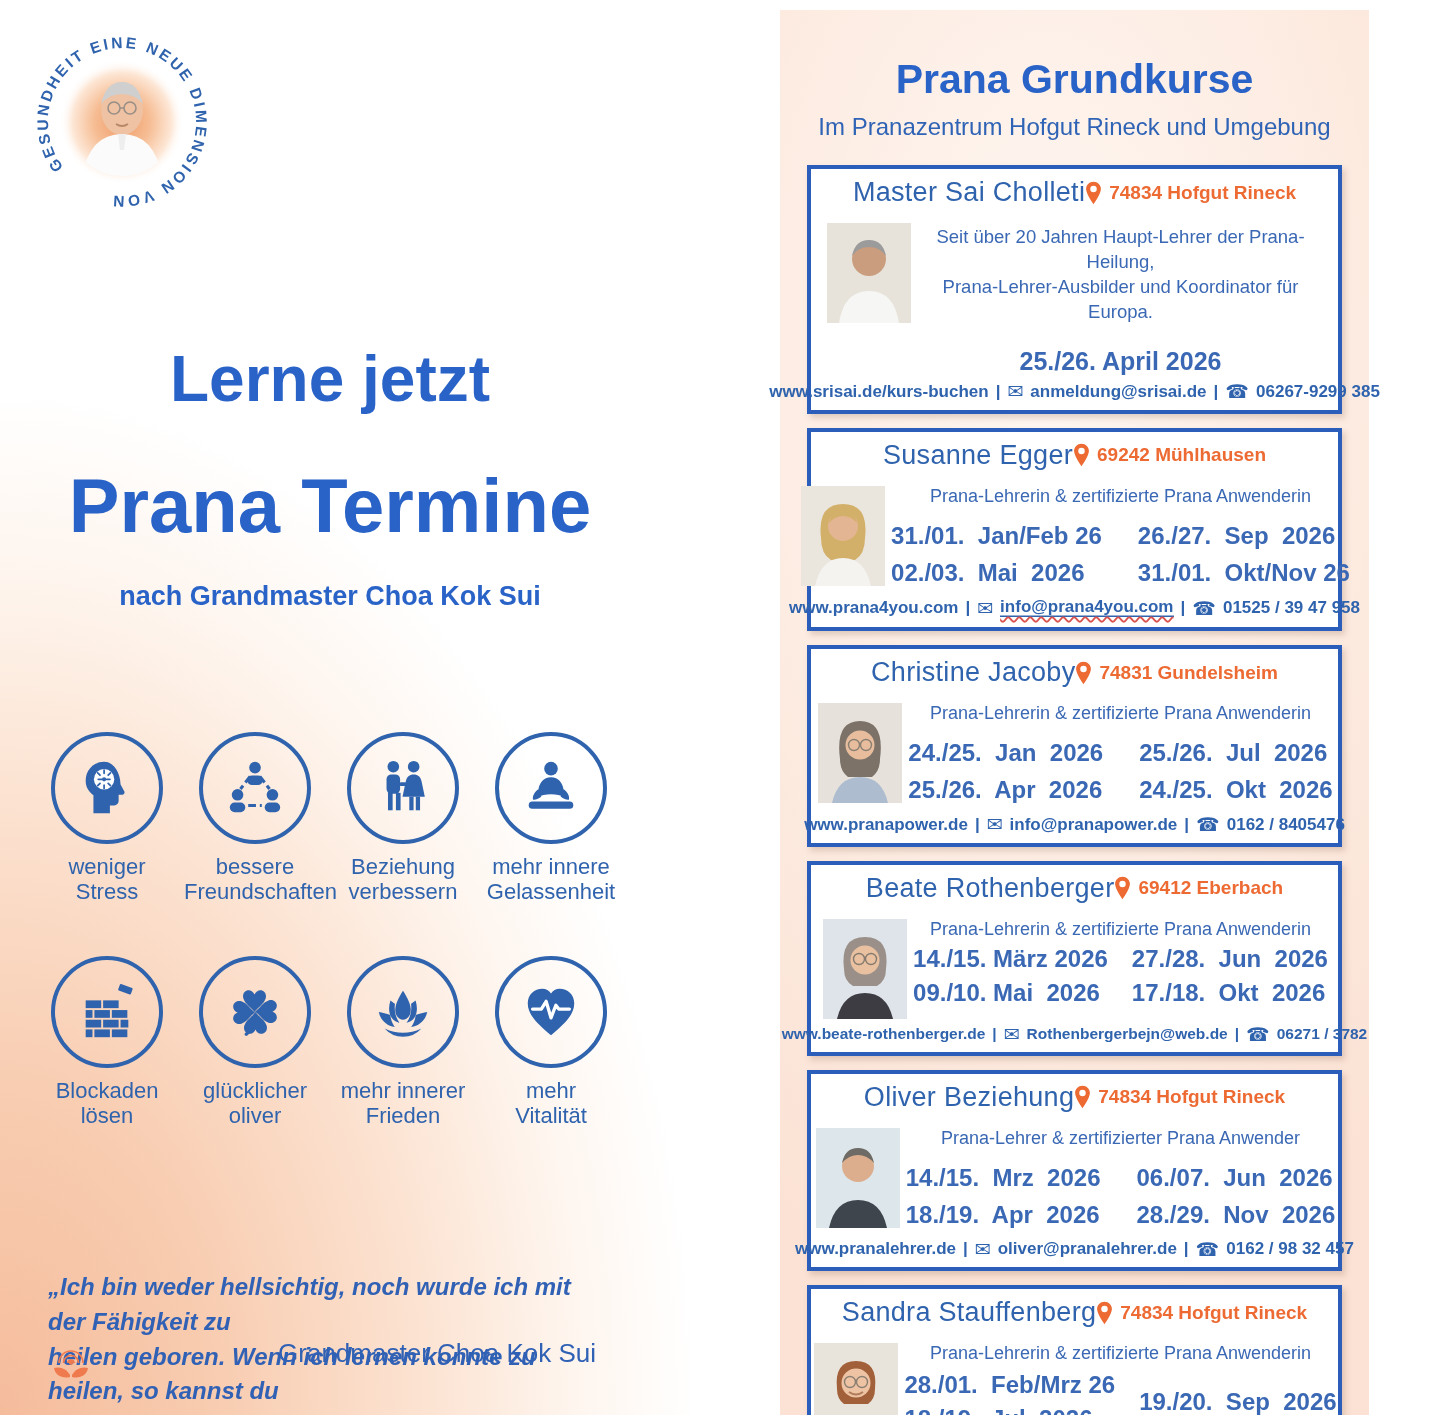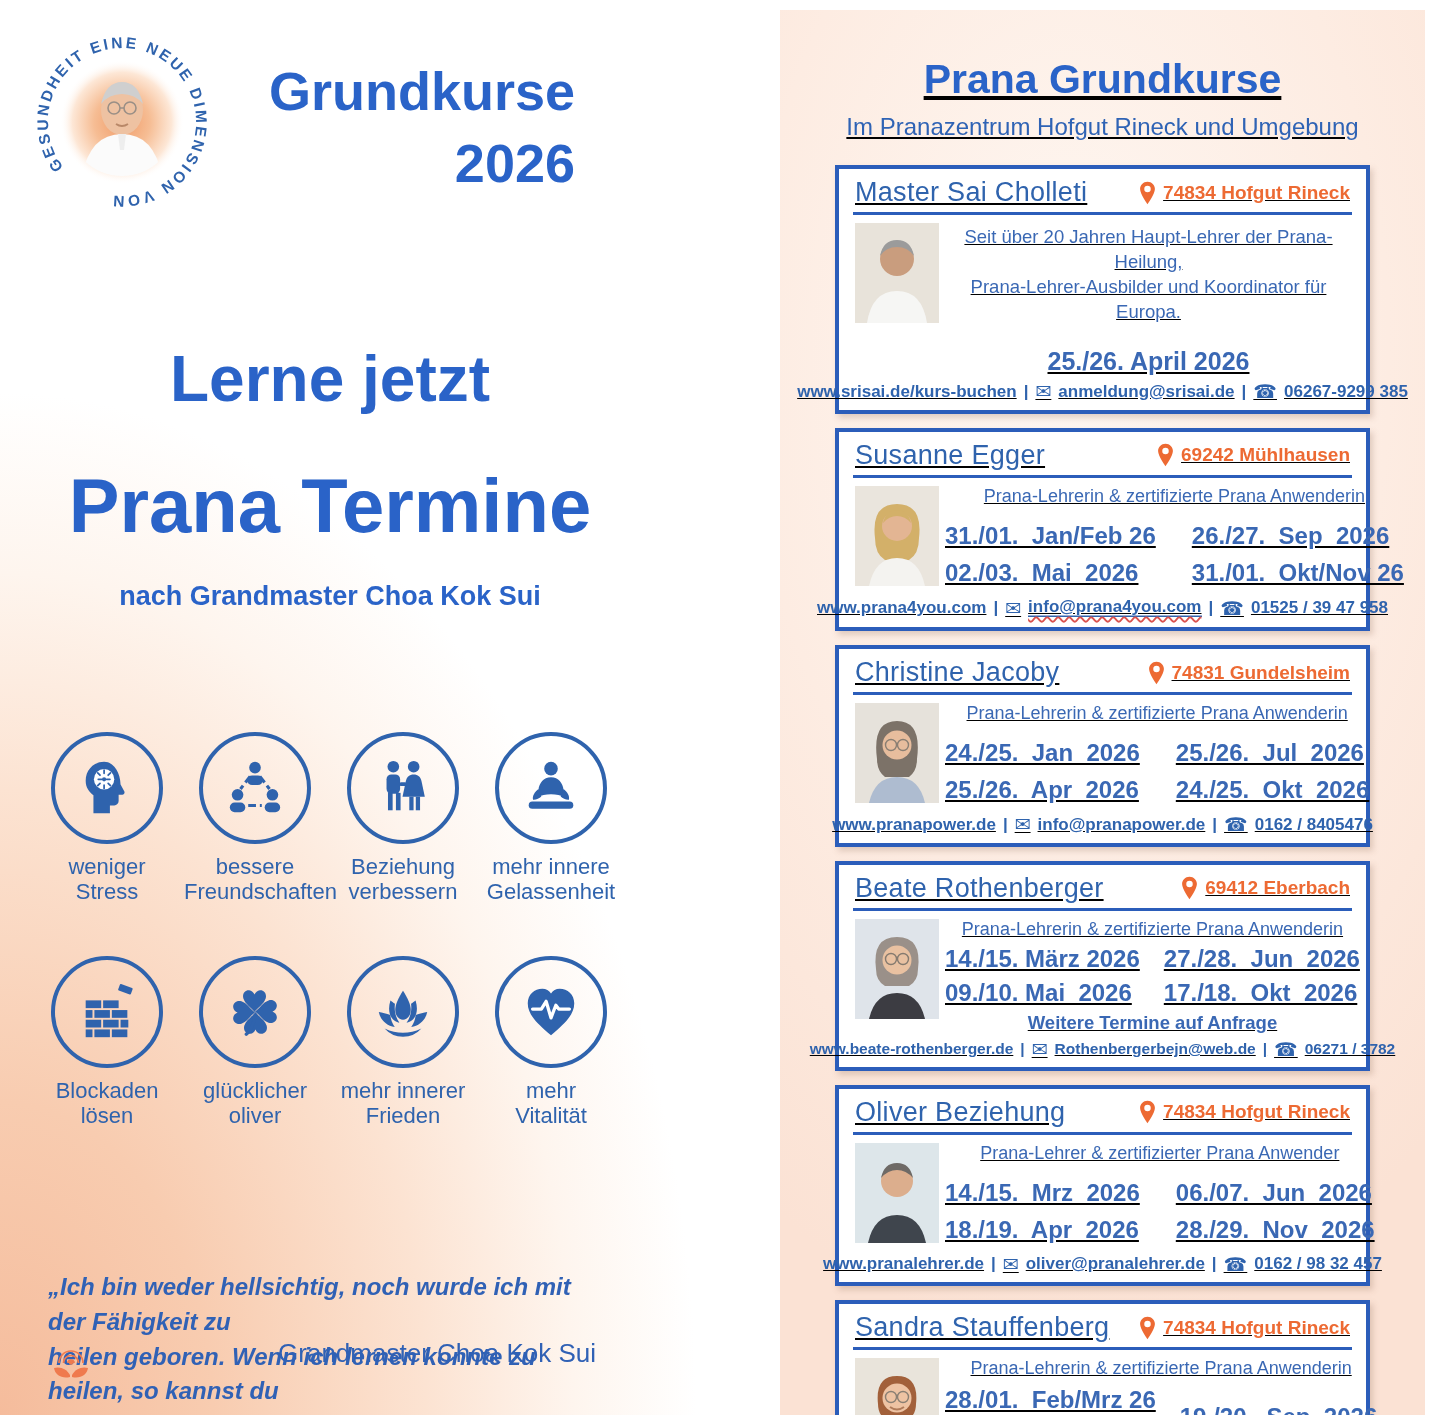--- a/index.html
+++ b/index.html
@@ -36,30 +36,30 @@
   .benefit-label span{display:block;}
 
   .quote{position:absolute;left:48px;top:1270px;width:548px;
     font-style:italic;font-weight:bold;font-size:24px;line-height:1.45;color:#3061b5;}
   .quote span{display:block;}
   .quote-attrib{position:absolute;left:48px;top:1338px;width:548px;text-align:right;
     font-size:26px;color:#3061b5;}
   .mini-logo{position:absolute;left:50px;top:1340px;width:42px;height:42px;}
 
   
-  .right-panel{position:absolute;left:780px;top:10px;width:645px;height:1405px;
-    background:radial-gradient(90% 70% at 45% 25%, #fef7f2 0%, #fdece2 55%, #fbe2d4 100%);text-decoration:underline;}
+  .right-panel{position:absolute;left:780px;top:10px;width:589px;height:1405px;
+    background:radial-gradient(90% 70% at 45% 25%, #fef7f2 0%, #fdece2 55%, #fbe2d4 100%);}
   .rp-header{text-align:center;padding-top:46px;color:var(--blue-bright);}
   .rp-title{font-size:41px;font-weight:bold;}
   .rp-sub{font-size:24px;margin-top:10px;color:#2f63b5;font-weight:normal;}
 
   .cards{width:535px;margin:24px auto 0;display:flex;flex-direction:column;gap:14px;}
   .card{background:#ffffff;border:4px solid var(--card-border);
     box-shadow:3px 4px 6px rgba(140,100,80,.25);
-    padding:6px 14px 5px;display:flex;flex-direction:column;min-height:176px;}
+    padding:6px 14px 5px;display:flex;flex-direction:column;min-height:176px;align-items:center;}
   .card-head{display:flex;justify-content:space-between;align-items:center;padding:2px 2px 0;}
   .card-name{font-size:27px;font-weight:normal;color:var(--blue);letter-spacing:.3px;}
   .card-loc{display:flex;align-items:center;gap:7px;font-size:19px;font-weight:bold;color:var(--orange);}
   .pin-icon{width:17px;height:24px;}
   .card-rule{height:3px;background:var(--card-border);margin-top:4px;}
   .card-body{display:flex;flex:1;padding-top:6px;}
   .photo{width:84px;height:100px;flex:none;margin:2px 6px 0 2px;overflow:hidden;
     background:linear-gradient(180deg,#e9e4dc 0%,#d8d1c6 100%);}
   .photo svg{width:100%;height:100%;}
   .content{flex:1;text-align:center;color:var(--blue-text);}
@@ -112,24 +112,20 @@
           <path d="M94 110 h8 l-2 16 h-4 z" fill="#eee"></path>
         </g>
         <g transform="rotate(-38 98 98)">
           <text font-size="15.5" font-weight="bold" fill="#2f63ad" letter-spacing="2.6" font-family="Liberation Sans, DejaVu Sans, sans-serif">
             <textPath href="#ringPath">GESUNDHEIT EINE NEUE DIMENSION VON</textPath>
           </text>
         </g>
       </svg>
     </div>
 
-    <h1 class="main-title">
-      <span>Grundkurse</span><br>
-      <span>2026</span>
-    </h1>
 
     <div class="headline">
       <div class="hl1">Lerne jetzt</div>
       <div class="hl2">Prana Termine</div>
       <div class="hl3">nach Grandmaster Choa Kok Sui</div>
     </div>
 
     <div class="benefits row1">
       <div class="benefit">
         <div class="benefit-circle">
@@ -436,21 +432,20 @@
                 <circle cx="48" cy="40" r="5.5" fill="none" stroke="#857a6f" stroke-width="1.4"></circle>
                 <path d="M14 100q6-26 28-26t28 26z" fill="#3c3c42"></path>
               </svg>
           </div>
           <div class="content">
             <div class="subtitle" style="margin-bottom:2px">Prana-Lehrerin &amp; zertifizierte Prana Anwenderin</div>
             <div class="dates tight">
               <div class="dcol"><div>14./15. März 2026</div><div>09./10. Mai  2026</div></div>
               <div class="dcol"><div>27./28.  Jun  2026</div><div>17./18.  Okt  2026</div></div>
             </div>
-            <div class="note">Weitere Termine auf Anfrage</div>
           </div>
         </div>
         <footer class="card-foot small">
           <span>www.beate-rothenberger.de</span>
           <span class="sep">|</span>
           <span class="glyph">✉</span>
           <span>Rothenbergerbejn@web.de</span>
           <span class="sep">|</span>
           <span class="glyph">☎</span>
           <span>06271 / 3782</span>

